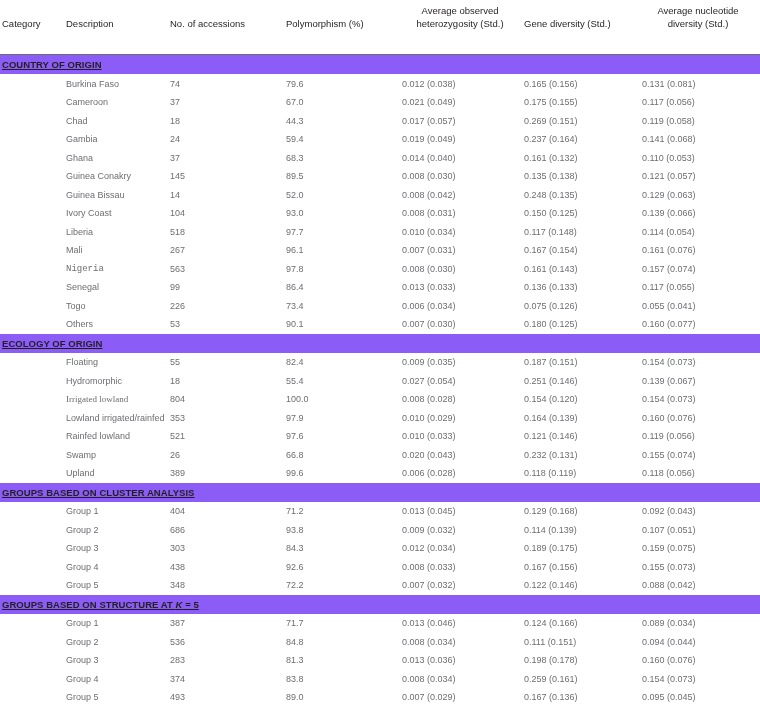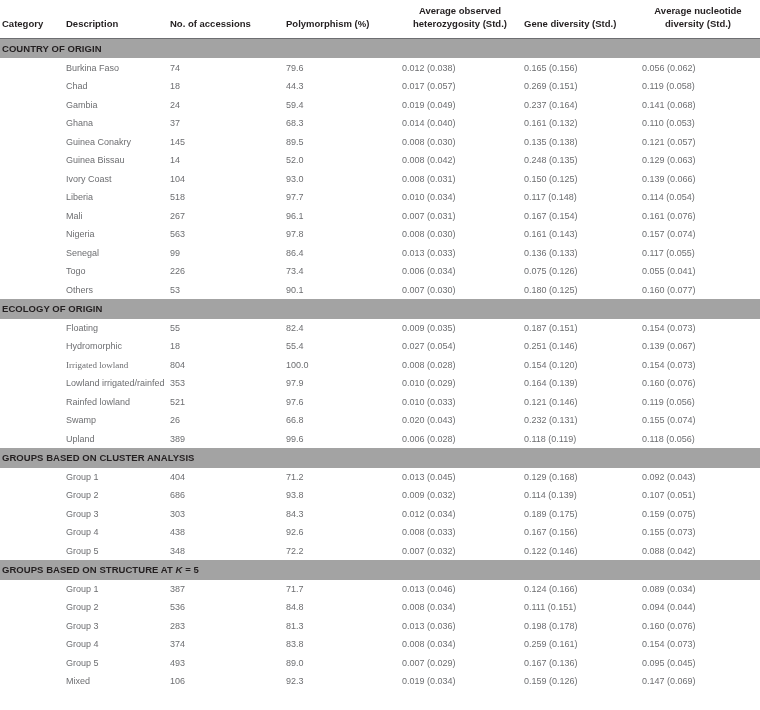--- a/index.html
+++ b/index.html
@@ -28,44 +28,45 @@
   col.c-description { width: 104px; }
   col.c-accessions  { width: 116px; }
   col.c-polymorph   { width: 116px; }
   col.c-het         { width: 122px; }
   col.c-gene        { width: 118px; }
   col.c-nucleotide  { width: 118px; }
 
   
   thead th {
     font-size: 9.5px;
-    font-weight: bold;
+    font-weight: normal;
     color: #231f20;
     text-align: left;
     vertical-align: bottom;
-    padding: 5px 6px 8px 0;
+    padding: 5px 6px 24px 0;
     line-height: 1.32;
     border-bottom: 1.5px solid #6d6e71;
   }
   thead th.head-het,
   thead th.head-nucleotide {
     text-align: center;
   }
   thead th.head-category { padding-left: 2px; }
 
   
   tr.section-row td {
-    background: #a3a3a3;
+    background: #8b5cf6;
     color: #231f20;
     font-weight: bold;
     font-size: 9.5px;
     letter-spacing: 0.05px;
     padding: 4px 0 4px 2px;
     line-height: 1.2;
     white-space: nowrap;
+    text-decoration: underline;
   }
   tr.section-row td .k-italic {
     font-style: italic;
     font-weight: bold;
   }
 
   
   tbody tr.data-row td {
     color: #6d6e71;
     font-size: 9px;
@@ -108,21 +109,30 @@
       <tr class="section-row">
         <td colspan="7">COUNTRY OF ORIGIN</td>
       </tr>
       <tr class="data-row">
         <td class="cell-category">&nbsp;</td>
         <td class="cell-description" style="white-space: nowrap;">Burkina Faso</td>
         <td class="cell-num">74</td>
         <td class="cell-num">79.6</td>
         <td class="cell-num">0.012 (0.038)</td>
         <td class="cell-num">0.165 (0.156)</td>
-        <td class="cell-num">0.056 (0.062)</td>
+        <td class="cell-num">0.131 (0.081)</td>
+      </tr>
+      <tr class="data-row">
+        <td class="cell-category">&nbsp;</td>
+        <td class="cell-description" style="white-space: nowrap;">Cameroon</td>
+        <td class="cell-num">37</td>
+        <td class="cell-num">67.0</td>
+        <td class="cell-num">0.021 (0.049)</td>
+        <td class="cell-num">0.175 (0.155)</td>
+        <td class="cell-num">0.117 (0.056)</td>
       </tr>
       <tr class="data-row">
         <td class="cell-category">&nbsp;</td>
         <td class="cell-description" style="white-space: nowrap;">Chad</td>
         <td class="cell-num">18</td>
         <td class="cell-num">44.3</td>
         <td class="cell-num">0.017 (0.057)</td>
         <td class="cell-num">0.269 (0.151)</td>
         <td class="cell-num">0.119 (0.058)</td>
       </tr>
@@ -184,21 +194,21 @@
         <td class="cell-category">&nbsp;</td>
         <td class="cell-description" style="white-space: nowrap;">Mali</td>
         <td class="cell-num">267</td>
         <td class="cell-num">96.1</td>
         <td class="cell-num">0.007 (0.031)</td>
         <td class="cell-num">0.167 (0.154)</td>
         <td class="cell-num">0.161 (0.076)</td>
       </tr>
       <tr class="data-row">
         <td class="cell-category">&nbsp;</td>
-        <td class="cell-description" style="white-space: nowrap;">Nigeria</td>
+        <td class="cell-description" style="white-space: nowrap; font-family: Liberation Mono, monospace;">Nigeria</td>
         <td class="cell-num">563</td>
         <td class="cell-num">97.8</td>
         <td class="cell-num">0.008 (0.030)</td>
         <td class="cell-num">0.161 (0.143)</td>
         <td class="cell-num">0.157 (0.074)</td>
       </tr>
       <tr class="data-row">
         <td class="cell-category">&nbsp;</td>
         <td class="cell-description" style="white-space: nowrap;">Senegal</td>
         <td class="cell-num">99</td>

